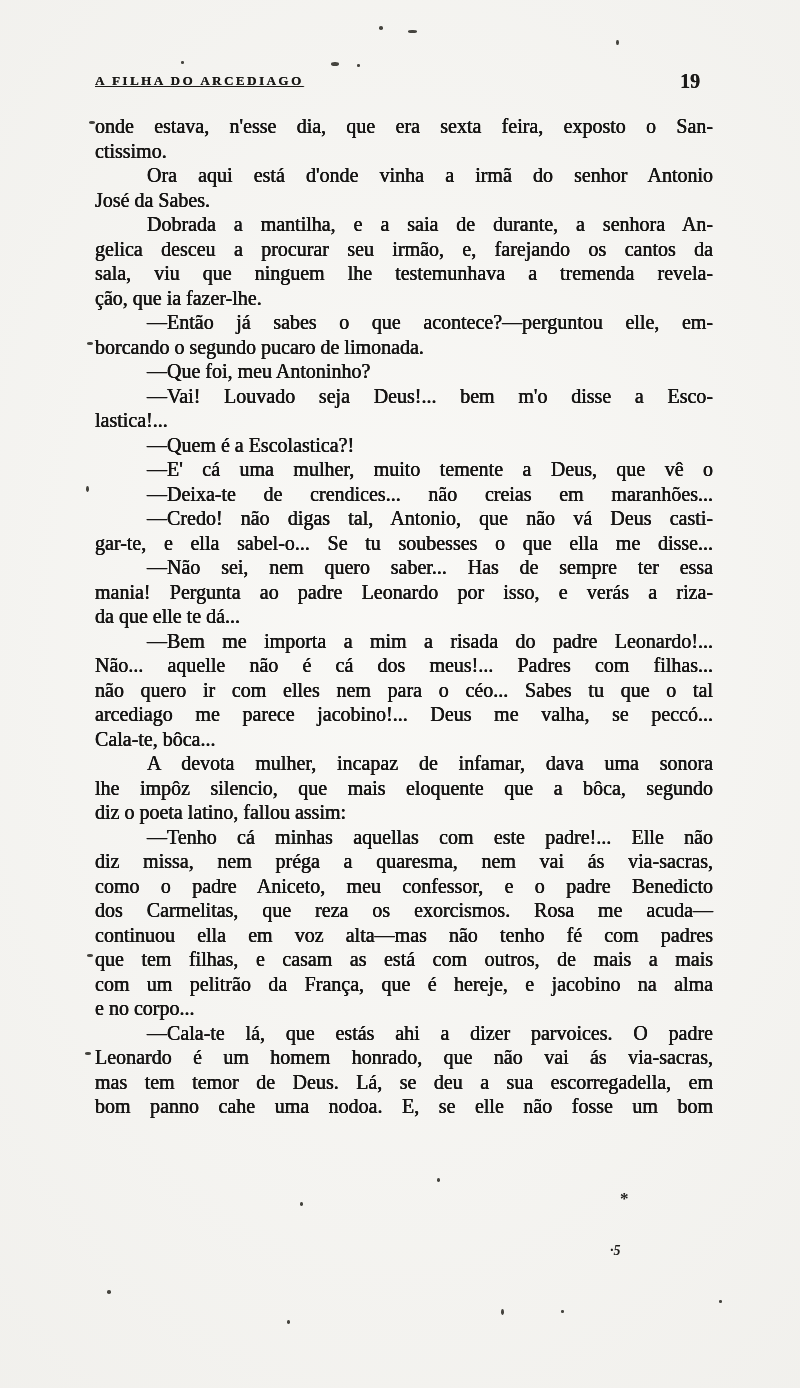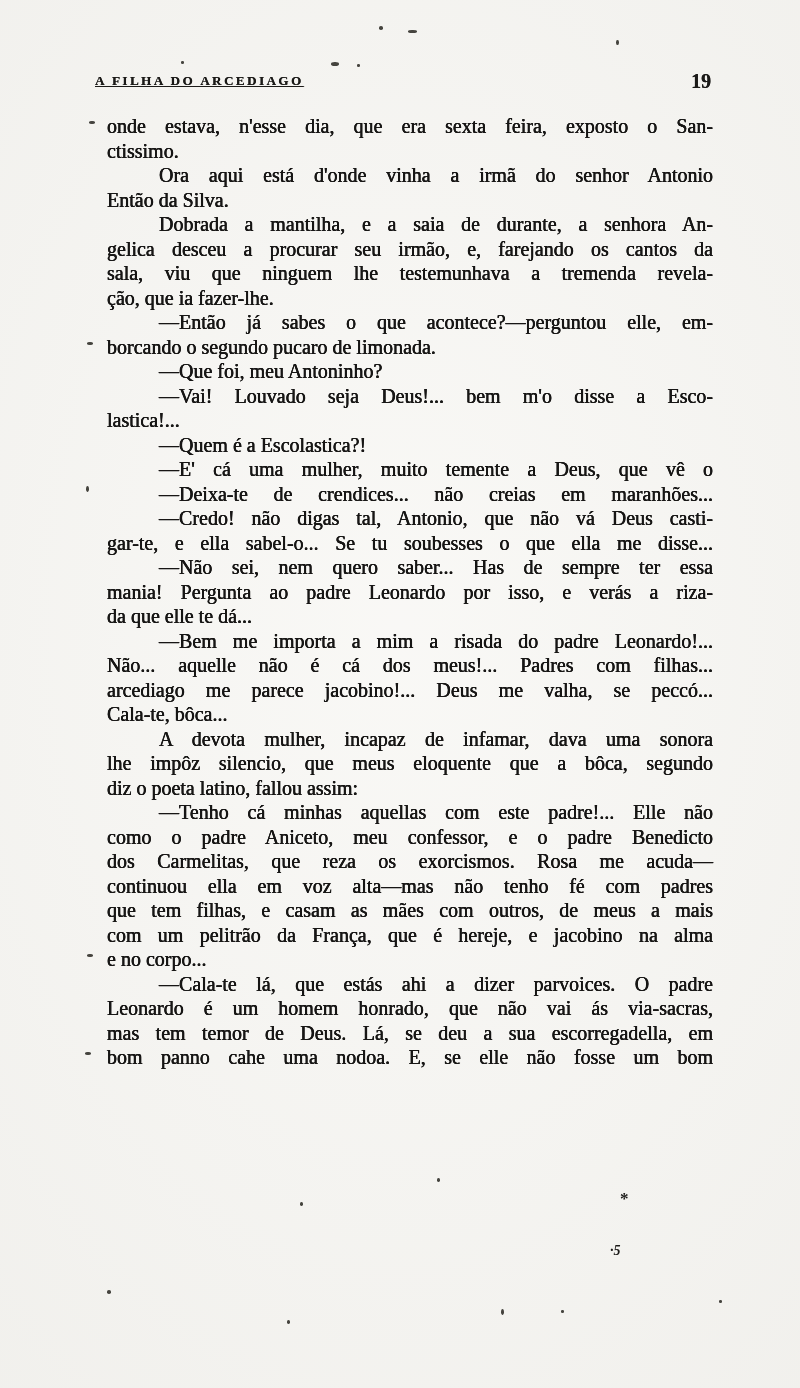--- a/index.html
+++ b/index.html
@@ -36,42 +36,41 @@
     text-align: left;
     font-size: 13px;
     font-weight: bold;
     letter-spacing: 2.5px;
     color: #1b1a18;
     text-shadow: 0.25px 0 0 currentColor;
     text-decoration: underline;
   }
   .page-number {
     position: absolute;
-    right: 2px;
+    right: 13px;
     top: -3px;
     font-size: 20px;
     font-weight: bold;
     color: #1b1a18;
     text-shadow: 0.25px 0 0 currentColor;
   }
   .text-block {
     position: absolute;
     left: 95px;
     top: 114px;
     width: 618px;
     font-size: 20px;
     line-height: 24.5px;
     color: #171615;
     text-shadow: 0.25px 0 0 currentColor, -0.15px 0 0 currentColor;
   }
   .line {
     height: 24.5px;
     white-space: nowrap;
     text-align: left;
-    margin-left: 12px;
   }
   .line.just {
     white-space: normal;
     text-align: justify;
     text-align-last: justify;
   }
   .line.indent {
     text-indent: 52px;
   }
   .footer-asterisk {
@@ -105,50 +104,52 @@
 
   <div class="running-header">
     <span class="running-title">A FILHA DO ARCEDIAGO</span>
     <span class="page-number">19</span>
   </div>
 
   <div class="text-block" id="text-block">
       <div class="line just">onde estava, n'esse dia, que era sexta feira, exposto o San-</div>
       <div class="line">ctissimo.</div>
       <div class="line indent just">Ora aqui está d'onde vinha a irmã do senhor Antonio</div>
-      <div class="line">Então da Silva.</div>
+      <div class="line">José da Sabes.</div>
       <div class="line indent just">Dobrada a mantilha, e a saia de durante, a senhora An-</div>
       <div class="line just">gelica desceu a procurar seu irmão, e, farejando os cantos da</div>
       <div class="line just">sala, viu que ninguem lhe testemunhava a tremenda revela-</div>
       <div class="line">ção, que ia fazer-lhe.</div>
       <div class="line indent just">—Então já sabes o que acontece?—perguntou elle, em-</div>
       <div class="line">borcando o segundo pucaro de limonada.</div>
       <div class="line indent">—Que foi, meu Antoninho?</div>
       <div class="line indent just">—Vai! Louvado seja Deus!... bem m'o disse a Esco-</div>
       <div class="line">lastica!...</div>
       <div class="line indent">—Quem é a Escolastica?!</div>
       <div class="line indent just">—E' cá uma mulher, muito temente a Deus, que vê o</div>
       <div class="line indent just">—Deixa-te de crendices... não creias em maranhões...</div>
       <div class="line indent just">—Credo! não digas tal, Antonio, que não vá Deus casti-</div>
       <div class="line just">gar-te, e ella sabel-o... Se tu soubesses o que ella me disse...</div>
       <div class="line indent just">—Não sei, nem quero saber... Has de sempre ter essa</div>
       <div class="line just">mania! Pergunta ao padre Leonardo por isso, e verás a riza-</div>
       <div class="line">da que elle te dá...</div>
       <div class="line indent just">—Bem me importa a mim a risada do padre Leonardo!...</div>
       <div class="line just">Não... aquelle não é cá dos meus!... Padres com filhas...</div>
+      <div class="line just">não quero ir com elles nem para o céo... Sabes tu que o tal</div>
       <div class="line just">arcediago me parece jacobino!... Deus me valha, se peccó...</div>
       <div class="line">Cala-te, bôca...</div>
       <div class="line indent just">A devota mulher, incapaz de infamar, dava uma sonora</div>
-      <div class="line just">lhe impôz silencio, que meus eloquente que a bôca, segundo</div>
+      <div class="line just">lhe impôz silencio, que mais eloquente que a bôca, segundo</div>
       <div class="line">diz o poeta latino, fallou assim:</div>
       <div class="line indent just">—Tenho cá minhas aquellas com este padre!... Elle não</div>
+      <div class="line just">diz missa, nem préga a quaresma, nem vai ás via-sacras,</div>
       <div class="line just">como o padre Aniceto, meu confessor, e o padre Benedicto</div>
       <div class="line just">dos Carmelitas, que reza os exorcismos. Rosa me acuda—</div>
       <div class="line just">continuou ella em voz alta—mas não tenho fé com padres</div>
-      <div class="line just">que tem filhas, e casam as mães com outros, de meus a mais</div>
+      <div class="line just">que tem filhas, e casam as está com outros, de mais a mais</div>
       <div class="line just">com um pelitrão da França, que é hereje, e jacobino na alma</div>
       <div class="line">e no corpo...</div>
       <div class="line indent just">—Cala-te lá, que estás ahi a dizer parvoices. O padre</div>
       <div class="line just">Leonardo é um homem honrado, que não vai ás via-sacras,</div>
       <div class="line just">mas tem temor de Deus. Lá, se deu a sua escorregadella, em</div>
       <div class="line just">bom panno cahe uma nodoa. E, se elle não fosse um bom</div>
     </div>
 
   <div class="footer-asterisk">*</div>
 

